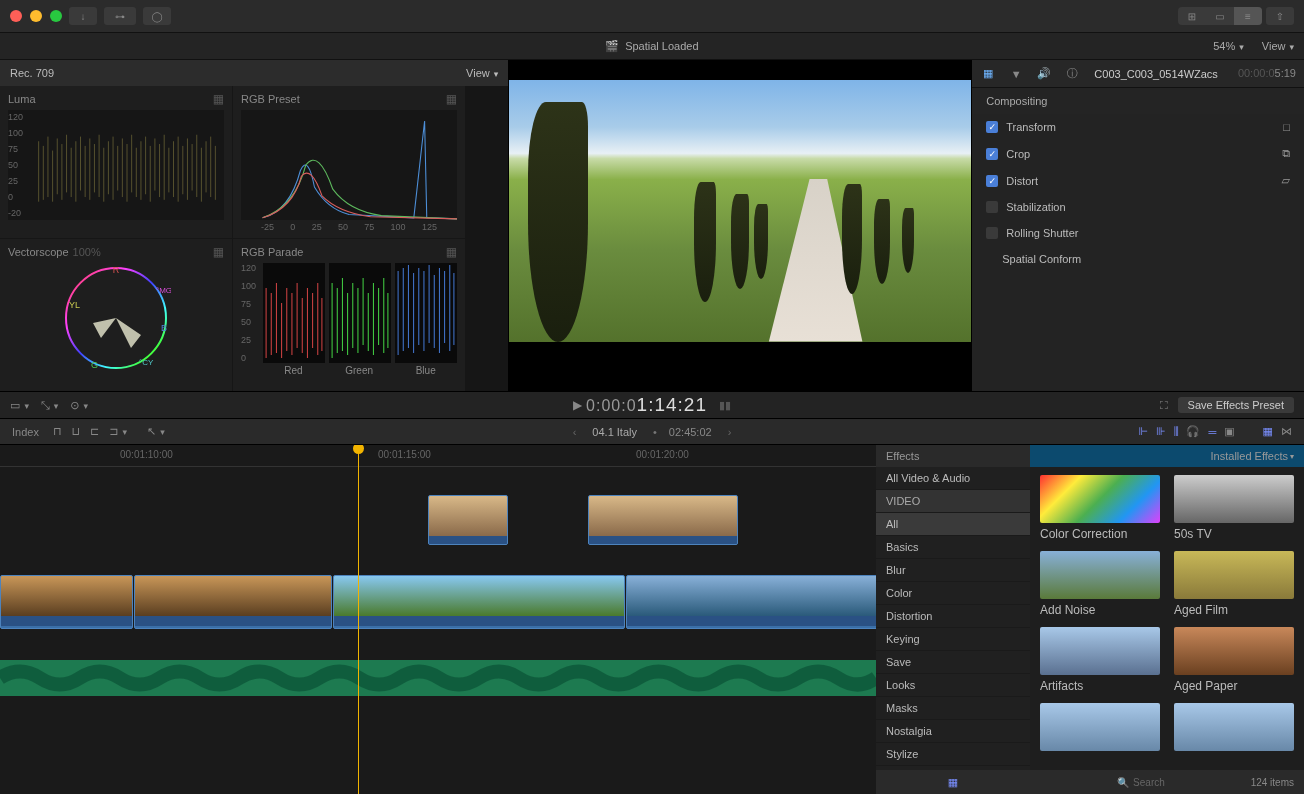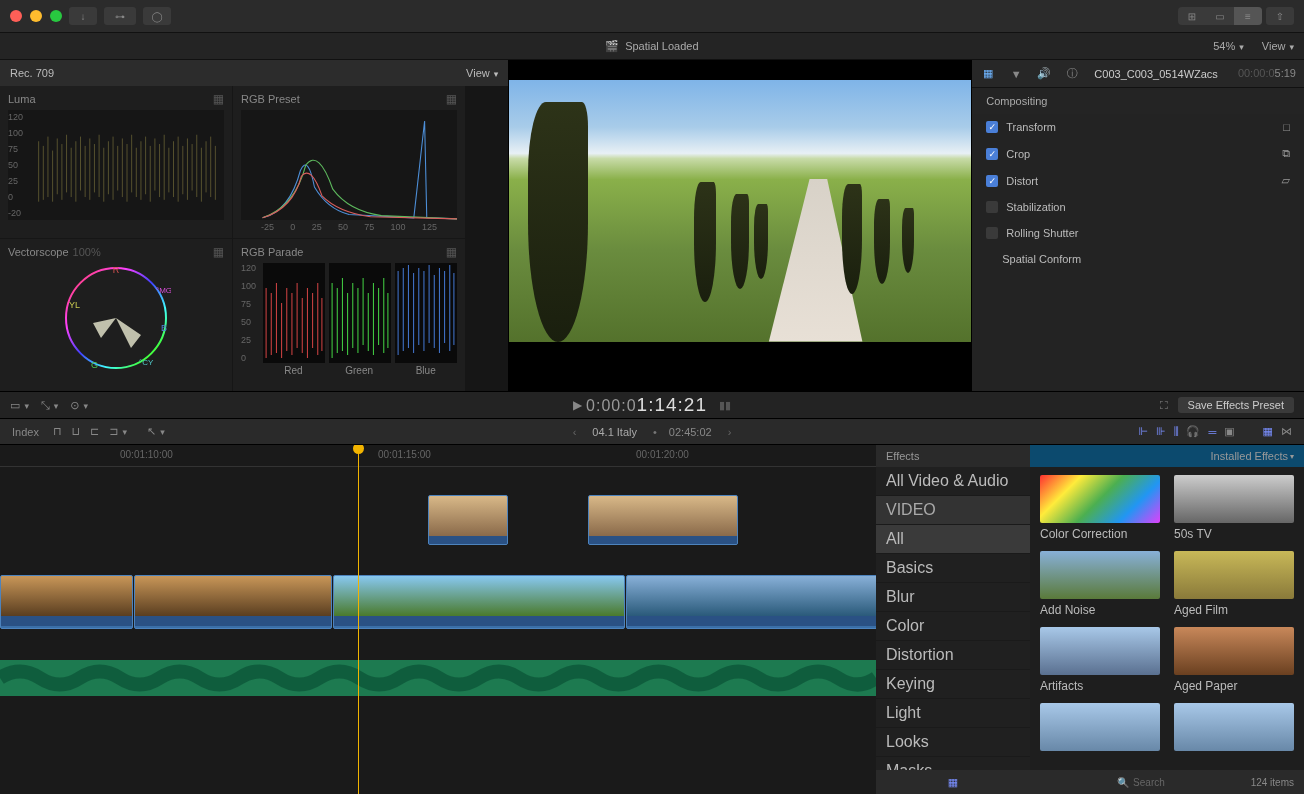--- a/index.html
+++ b/index.html
@@ -74,21 +74,21 @@
 .clip { position:absolute; height:50px; background:#3a6fa8; border-radius:2px; overflow:hidden; border:1px solid #4d83bd;}
 .clip-thumbs { display:flex; height:40px;}
 .clip-thumb { flex:1; background:linear-gradient(180deg,#c89658 0%, #5a3e20 100%);}
 .clip-thumb.green { background:linear-gradient(180deg,#88c8f0 0%, #4a7a2c 100%);}
 .clip-thumb.water { background:linear-gradient(180deg,#88b0d8 0%, #2a5a7a 100%);}
 .clip-thumb.street { background:linear-gradient(180deg,#d8b888 0%, #8a6a4a 100%);}
 .clip-audio { height:10px; background:#2a5184;}
 .audiotrack { position:absolute; top:215px; height:36px; left:0; right:0; background:#1d7a50;}
 .effects-panel { width:154px; background:#202020; overflow:hidden;}
 .ef-head { padding:5px 10px; color:#999; font-size:11px; background:#2a2a2a;}
-.ef-item { padding:5px 10px; color:#bbb; font-size:16px; border-bottom:1px solid #1a1a1a;}
+.ef-item { padding:5px 10px; color:#bbb; font-size:11px; border-bottom:1px solid #1a1a1a;}
 .ef-item.section { background:#333; color:#aaa; font-weight:500;}
 .ef-item.active { background:#3a3a3a;}
 .ef-foot { position:absolute; bottom:0; width:154px; height:24px; background:#2a2a2a; display:flex; align-items:center; justify-content:center;}
 .browser { width:274px; background:#1e1e1e; display:flex; flex-direction:column;}
 .br-head { padding:5px 10px; display:flex; align-items:center; color:#999; font-size:11px; background:#0c4a6e;}
 .br-grid { flex:1; padding:8px 10px; display:grid; grid-template-columns: 1fr 1fr; gap:10px 14px; align-content:start; overflow:auto;}
 .br-cell {}
 .br-thumb { width:100%; height:48px; background:#555; border-radius:2px;}
 .br-label { margin-top:4px; font-size:12px; color:#bbb;}
 .br-foot { height:24px; background:#2a2a2a; display:flex; align-items:center; padding:0 10px; font-size:10px; color:#888; gap:8px;}
@@ -427,21 +427,21 @@
     <div class="ef-head">Effects</div>
     <div id="ef-list">
         <div class="ef-item">All Video &amp; Audio</div>
         <div class="ef-item section">VIDEO</div>
         <div class="ef-item active">All</div>
         <div class="ef-item">Basics</div>
         <div class="ef-item">Blur</div>
         <div class="ef-item">Color</div>
         <div class="ef-item">Distortion</div>
         <div class="ef-item">Keying</div>
-        <div class="ef-item">Light</div>
+        <div class="ef-item">Save</div>
         <div class="ef-item">Looks</div>
         <div class="ef-item">Masks</div>
         <div class="ef-item">Nostalgia</div>
         <div class="ef-item">Stylize</div>
         <div class="ef-item">Text Effects</div>
       </div>
     <div class="ef-foot">
         <span style="color:#7a8fff;">▦</span>
       </div>
   </div>

